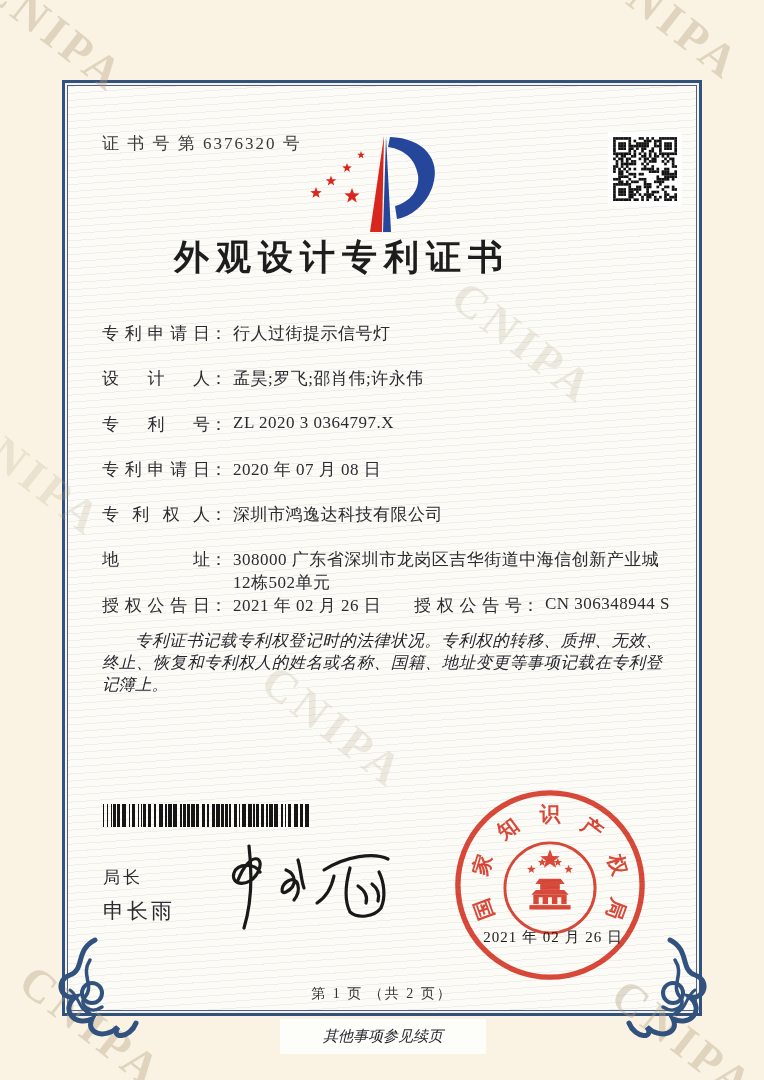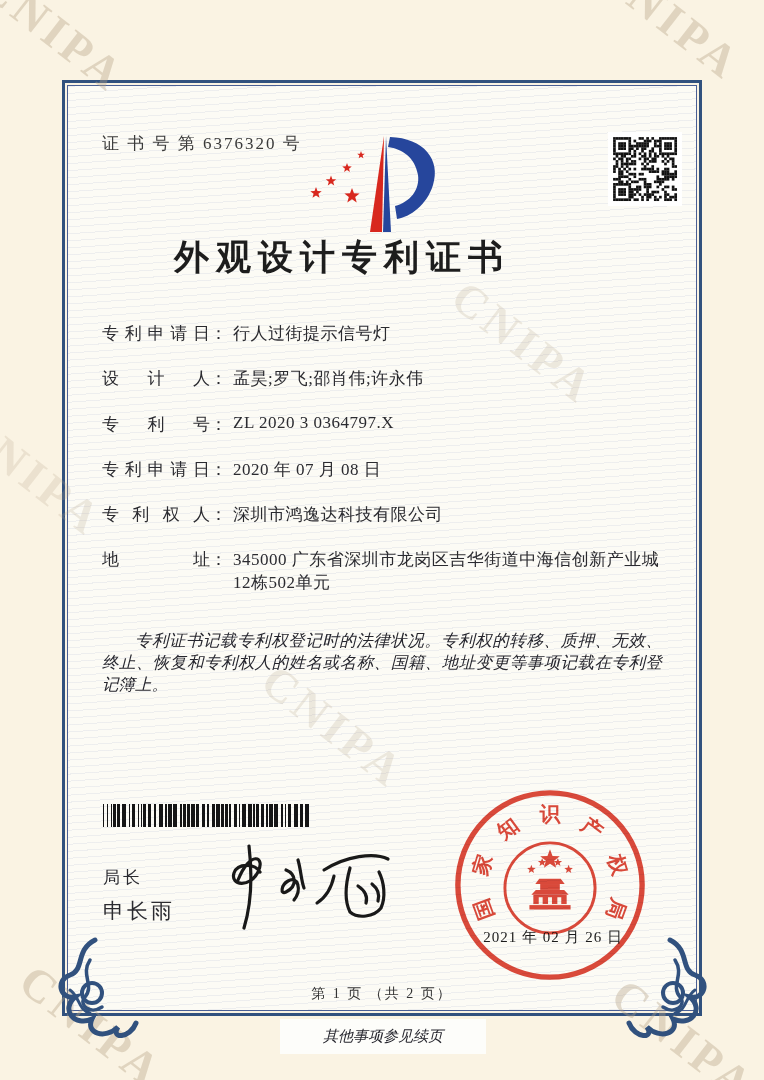--- a/index.html
+++ b/index.html
@@ -430,21 +430,29 @@
   <div class="abs frow" style="top:413px;">
     <span class="flabel">专利号</span><span class="fcolon">：</span><span class="fvalue">ZL 2020 3 0364797.X</span>
   </div>
   <div class="abs frow" style="top:458px;">
     <span class="flabel">专利申请日</span><span class="fcolon">：</span><span class="fvalue">2020 年 07 月 08 日</span>
   </div>
   <div class="abs frow" style="top:503px;">
     <span class="flabel">专利权人</span><span class="fcolon">：</span><span class="fvalue">深圳市鸿逸达科技有限公司</span>
   </div>
   <div class="abs frow" style="top:548px;">
-    <span class="flabel">地址</span><span class="fcolon">：</span><span class="fvalue wrap">345000 广东省深圳市龙岗区吉华街道中海信创新产业城12栋502单元</span>
+    <span class="flabel">地址</span><span class="fcolon">：</span><span class="fvalue wrap">308000 广东省深圳市龙岗区吉华街道中海信创新产业城12栋502单元</span>
+  </div>
+  <div class="abs frow" style="top:594px;">
+    <span>
+      <span class="flabel">授权公告日</span><span class="fcolon">：</span><span class="fvalue">2021 年 02 月 26 日</span>
+    </span>
+    <span class="grp2">
+      <span class="flabel">授权公告号</span><span class="fcolon">：</span><span class="fvalue">CN 306348944 S</span>
+    </span>
   </div>
 
   <div class="abs bodytxt">
     <p>专利证书记载专利权登记时的法律状况。专利权的转移、质押、无效、终止、恢复和专利权人的姓名或名称、国籍、地址变更等事项记载在专利登记簿上。</p>
   </div>
 
   <div class="abs barcode" id="barcode">
       <i style="width: 1.3px; background: rgb(21, 21, 21);"></i>
       <i style="width: 2.6px; background: transparent;"></i>
       <i style="width: 1.3px; background: rgb(21, 21, 21);"></i>

